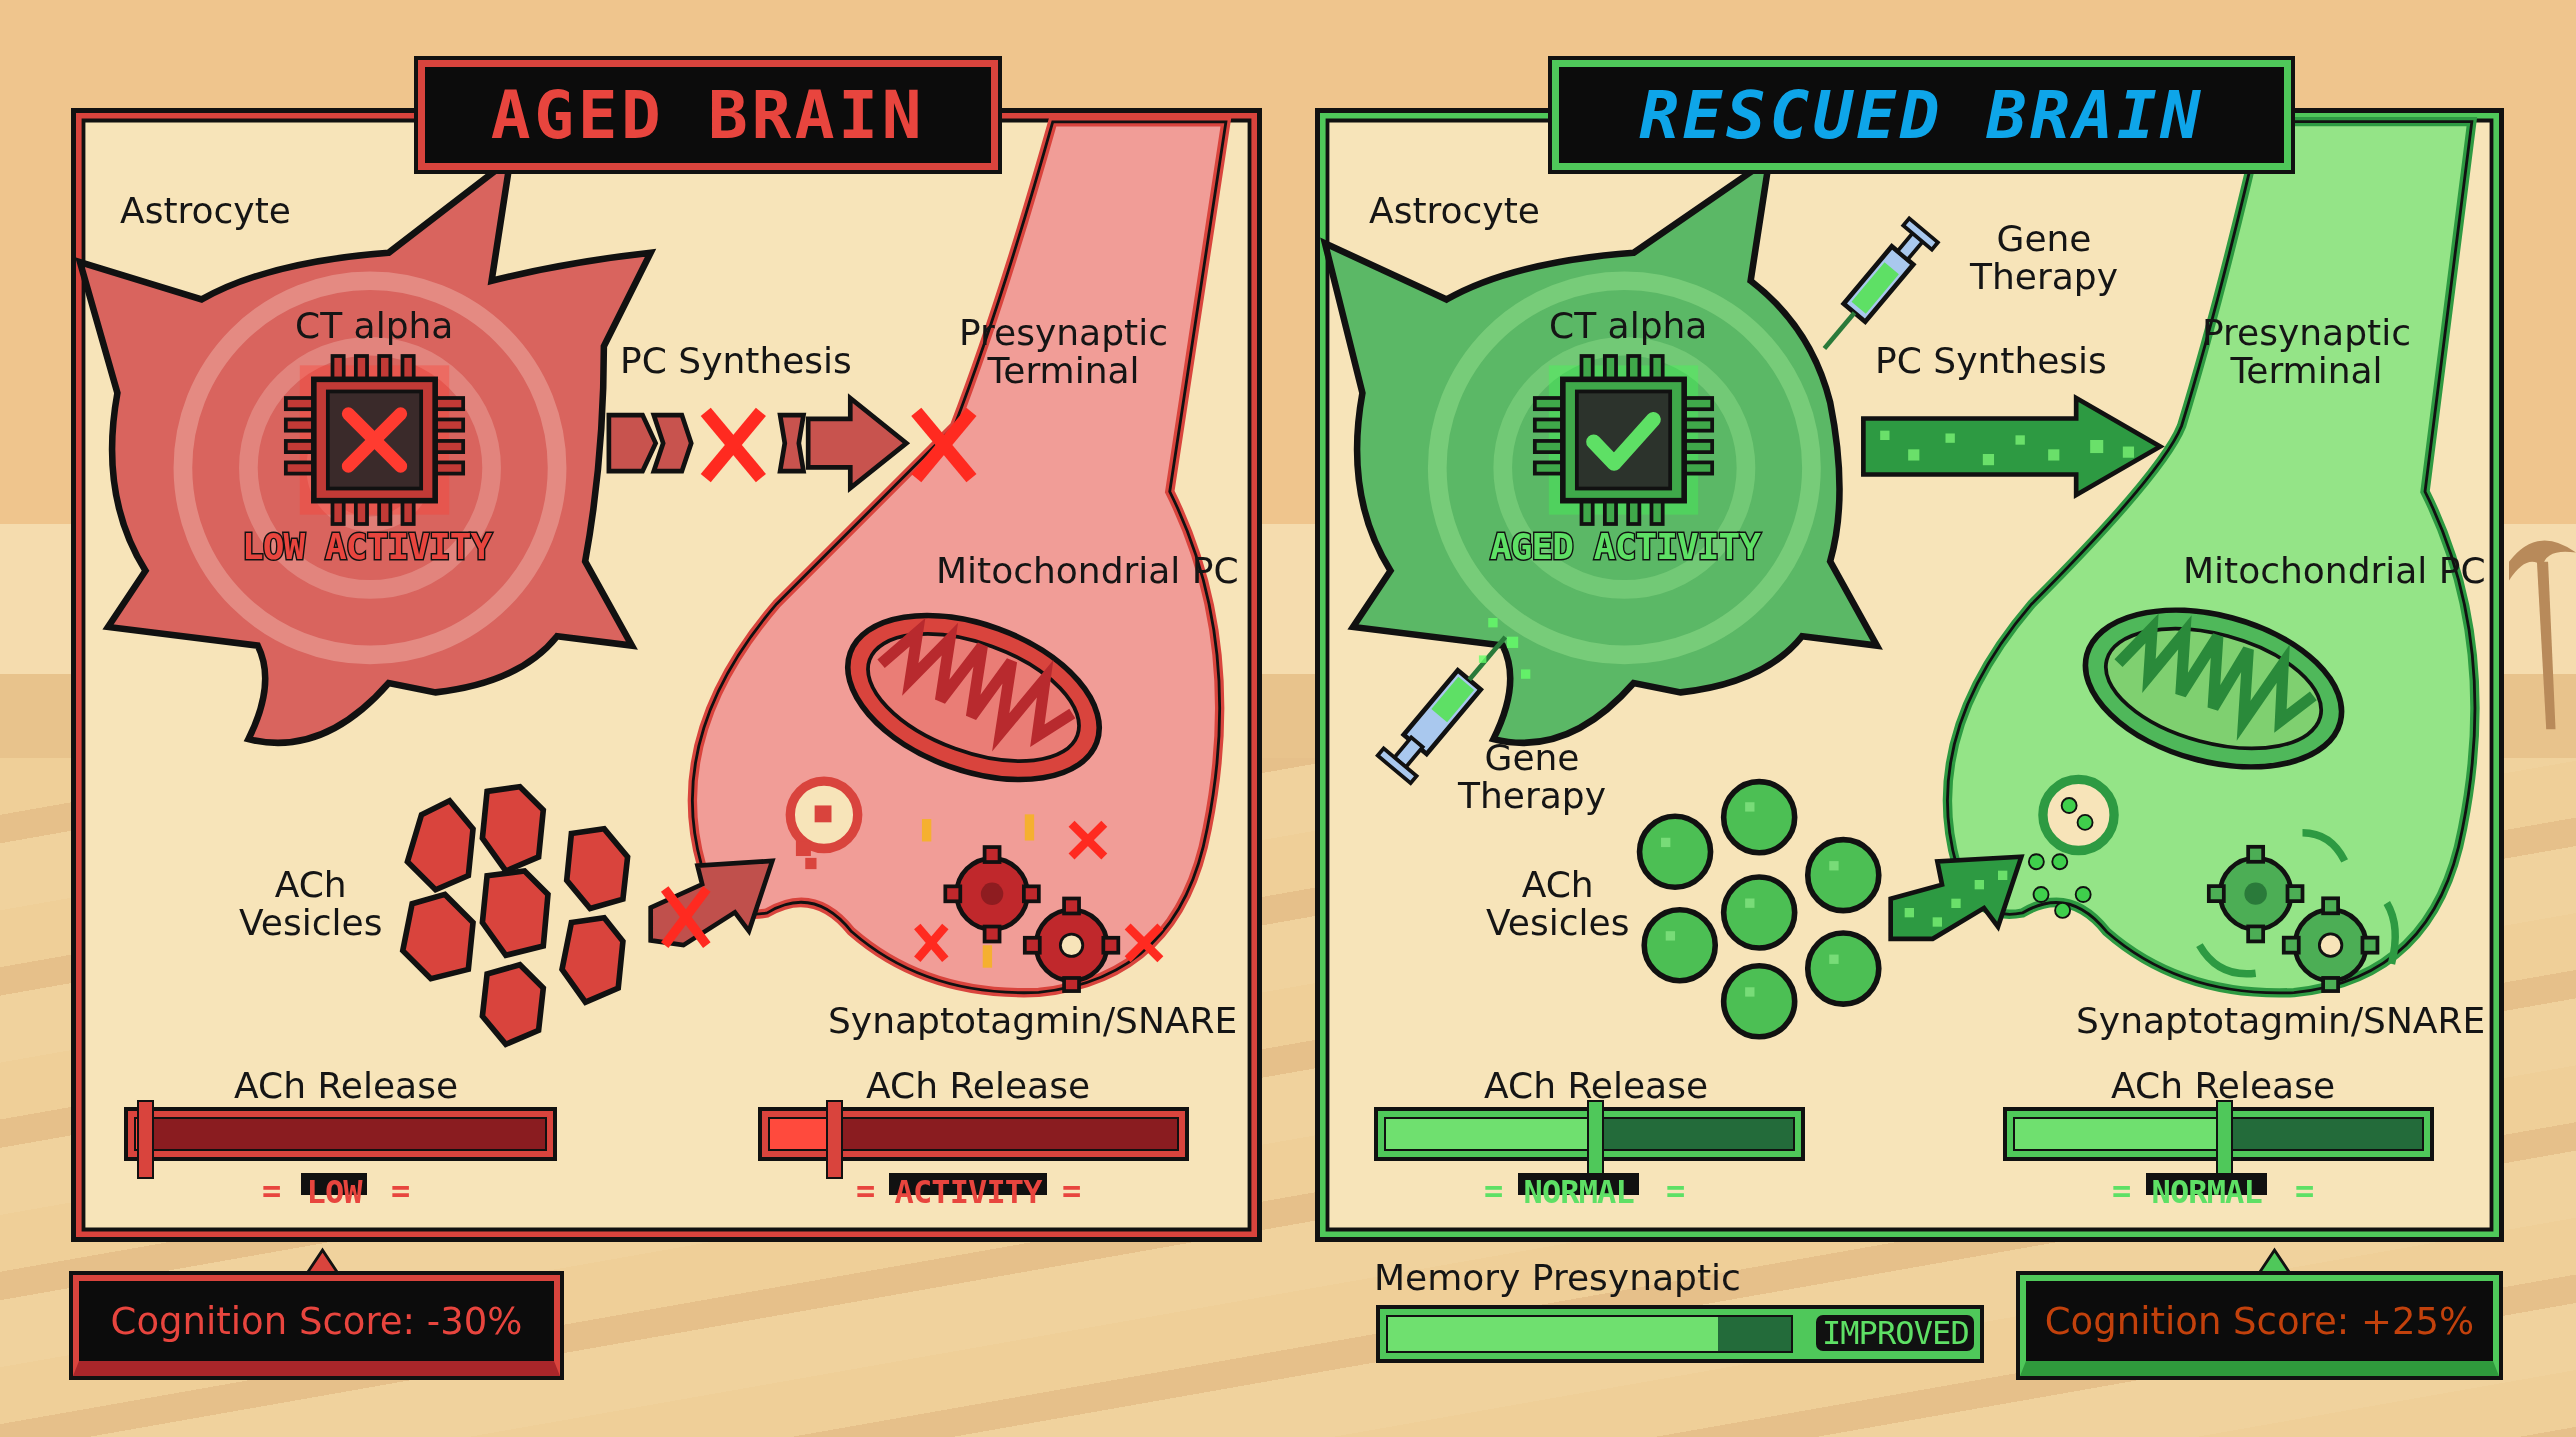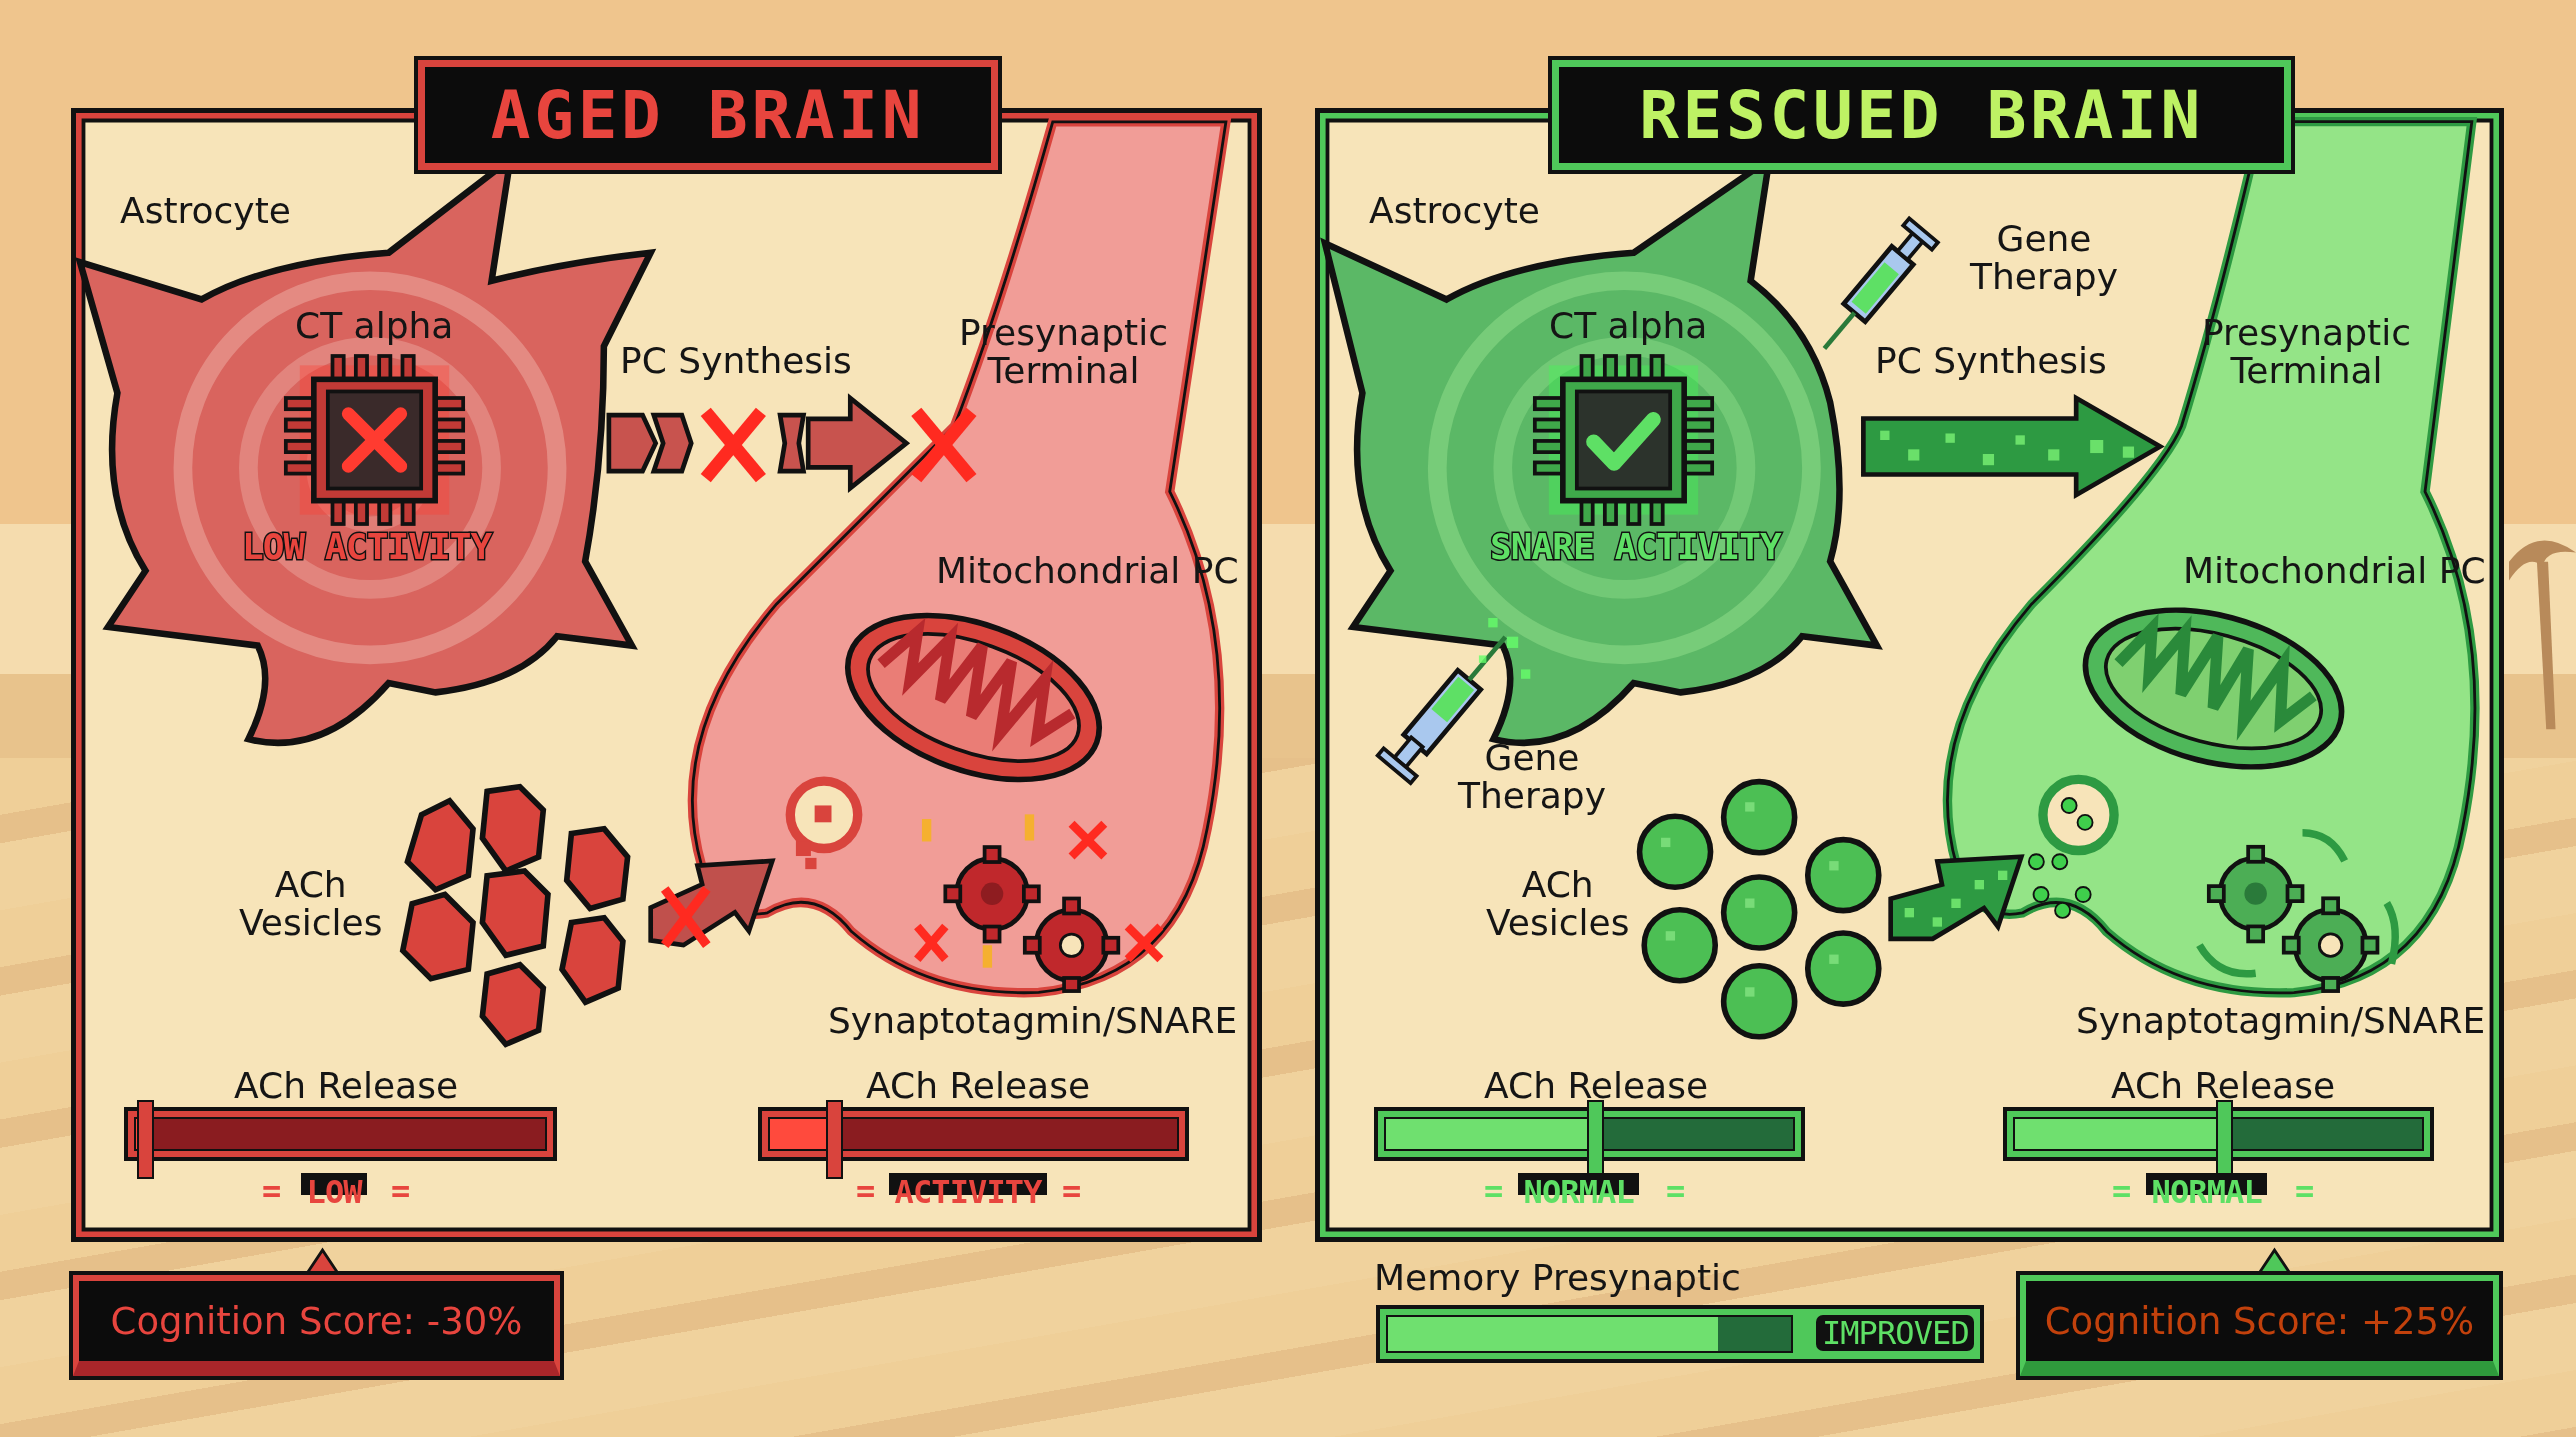--- a/index.html
+++ b/index.html
@@ -14,21 +14,21 @@
     box-sizing:border-box;
   }
   .panel.red { border:5.6px solid #111; box-shadow: inset 0 0 0 5.6px #d9443d, inset 0 0 0 9.4px #111; }
   .panel.green { border:5.6px solid #111; box-shadow: inset 0 0 0 5.6px #4fc85a, inset 0 0 0 9.4px #111; }
   .title-banner {
     position:absolute; background:#0c0c0c; box-sizing:border-box;
     display:flex; align-items:center; justify-content:center;
     font-family:"DejaVu Sans Mono", monospace; font-weight:bold; font-size:66px; letter-spacing:3.7px;
   }
   .title-banner.red { border:7.5px solid #d9443d; outline:4.7px solid #111; color:#e8453e;margin-left:44px; }
-  .title-banner.green { border:7.5px solid #4fc85a; outline:4.7px solid #111; color:#bef264; }
+  .title-banner.green { border:7.5px solid #4fc85a; outline:4.7px solid #111; color:#0ea5e9;font-style:italic; }
   .lbl { position:absolute; color:#151515; font-size:36px; font-family:"DejaVu Sans", sans-serif; line-height:1.05; white-space:nowrap; }
   .lbl.c { text-align:center; }
   .activity { position:absolute; font-family:"DejaVu Sans Mono", monospace; font-weight:bold; font-size:36px; letter-spacing:-0.9px; -webkit-text-stroke:2.8px #111; paint-order:stroke fill; white-space:nowrap; }
   .bar { position:absolute; height:54px; box-sizing:border-box; border:4.7px solid #111; }
   .bar .track { position:absolute; left:5.6px; right:5.6px; top:5.6px; bottom:5.6px; border:2.8px solid #111; }
   .bar .fill { position:absolute; left:0; top:0; bottom:0; }
   .marker { position:absolute; width:13px; top:-11.2px; height:75px; }
   .status { position:absolute; background:#111; font-family:"DejaVu Sans Mono", monospace; font-weight:bold; font-size:32px; padding:0 5.6px; height:22px; line-height:39px; letter-spacing:-0.9px; }
   .dash { position:absolute; font-family:"DejaVu Sans Mono", monospace; font-weight:bold; font-size:32px; }
   .score {
@@ -366,21 +366,21 @@
   </g>
   <circle cx="70" cy="85" r="12" fill="#2a7a3a"></circle>
     <circle cx="150" cy="140" r="12" fill="#f7e4b9" stroke="#111" stroke-width="3"></circle>
   <path d="M120 20 Q150 20 165 50" fill="none" stroke="#2d9a42" stroke-width="8"></path>
   <path d="M10 140 Q30 175 70 170" fill="none" stroke="#2d9a42" stroke-width="8"></path>
   <path d="M215 160 Q225 120 210 95" fill="none" stroke="#2d9a42" stroke-width="8"></path>
 </svg>
 
 <div class="lbl" style="left:1369px;top:192px;">Astrocyte</div>
 <div class="lbl" style="left:1549px;top:307px;">CT alpha</div>
-<div class="activity" style="left:1490px;top:526px;color:#5ee065;">SNARE ACTIVITY</div>
+<div class="activity" style="left:1490px;top:526px;color:#5ee065;">AGED ACTIVITY</div>
 <div class="lbl c" style="left:1970px;top:220px;">
   <div>Gene</div>
   <div>Therapy</div>
 </div>
 <div class="lbl" style="left:1875px;top:342px;">PC Synthesis</div>
 <div class="lbl c" style="left:2202px;top:314px;">
   <div>Presynaptic</div>
   <div>Terminal</div>
 </div>
 <div class="lbl" style="left:2183px;top:552px;">Mitochondrial PC</div>

